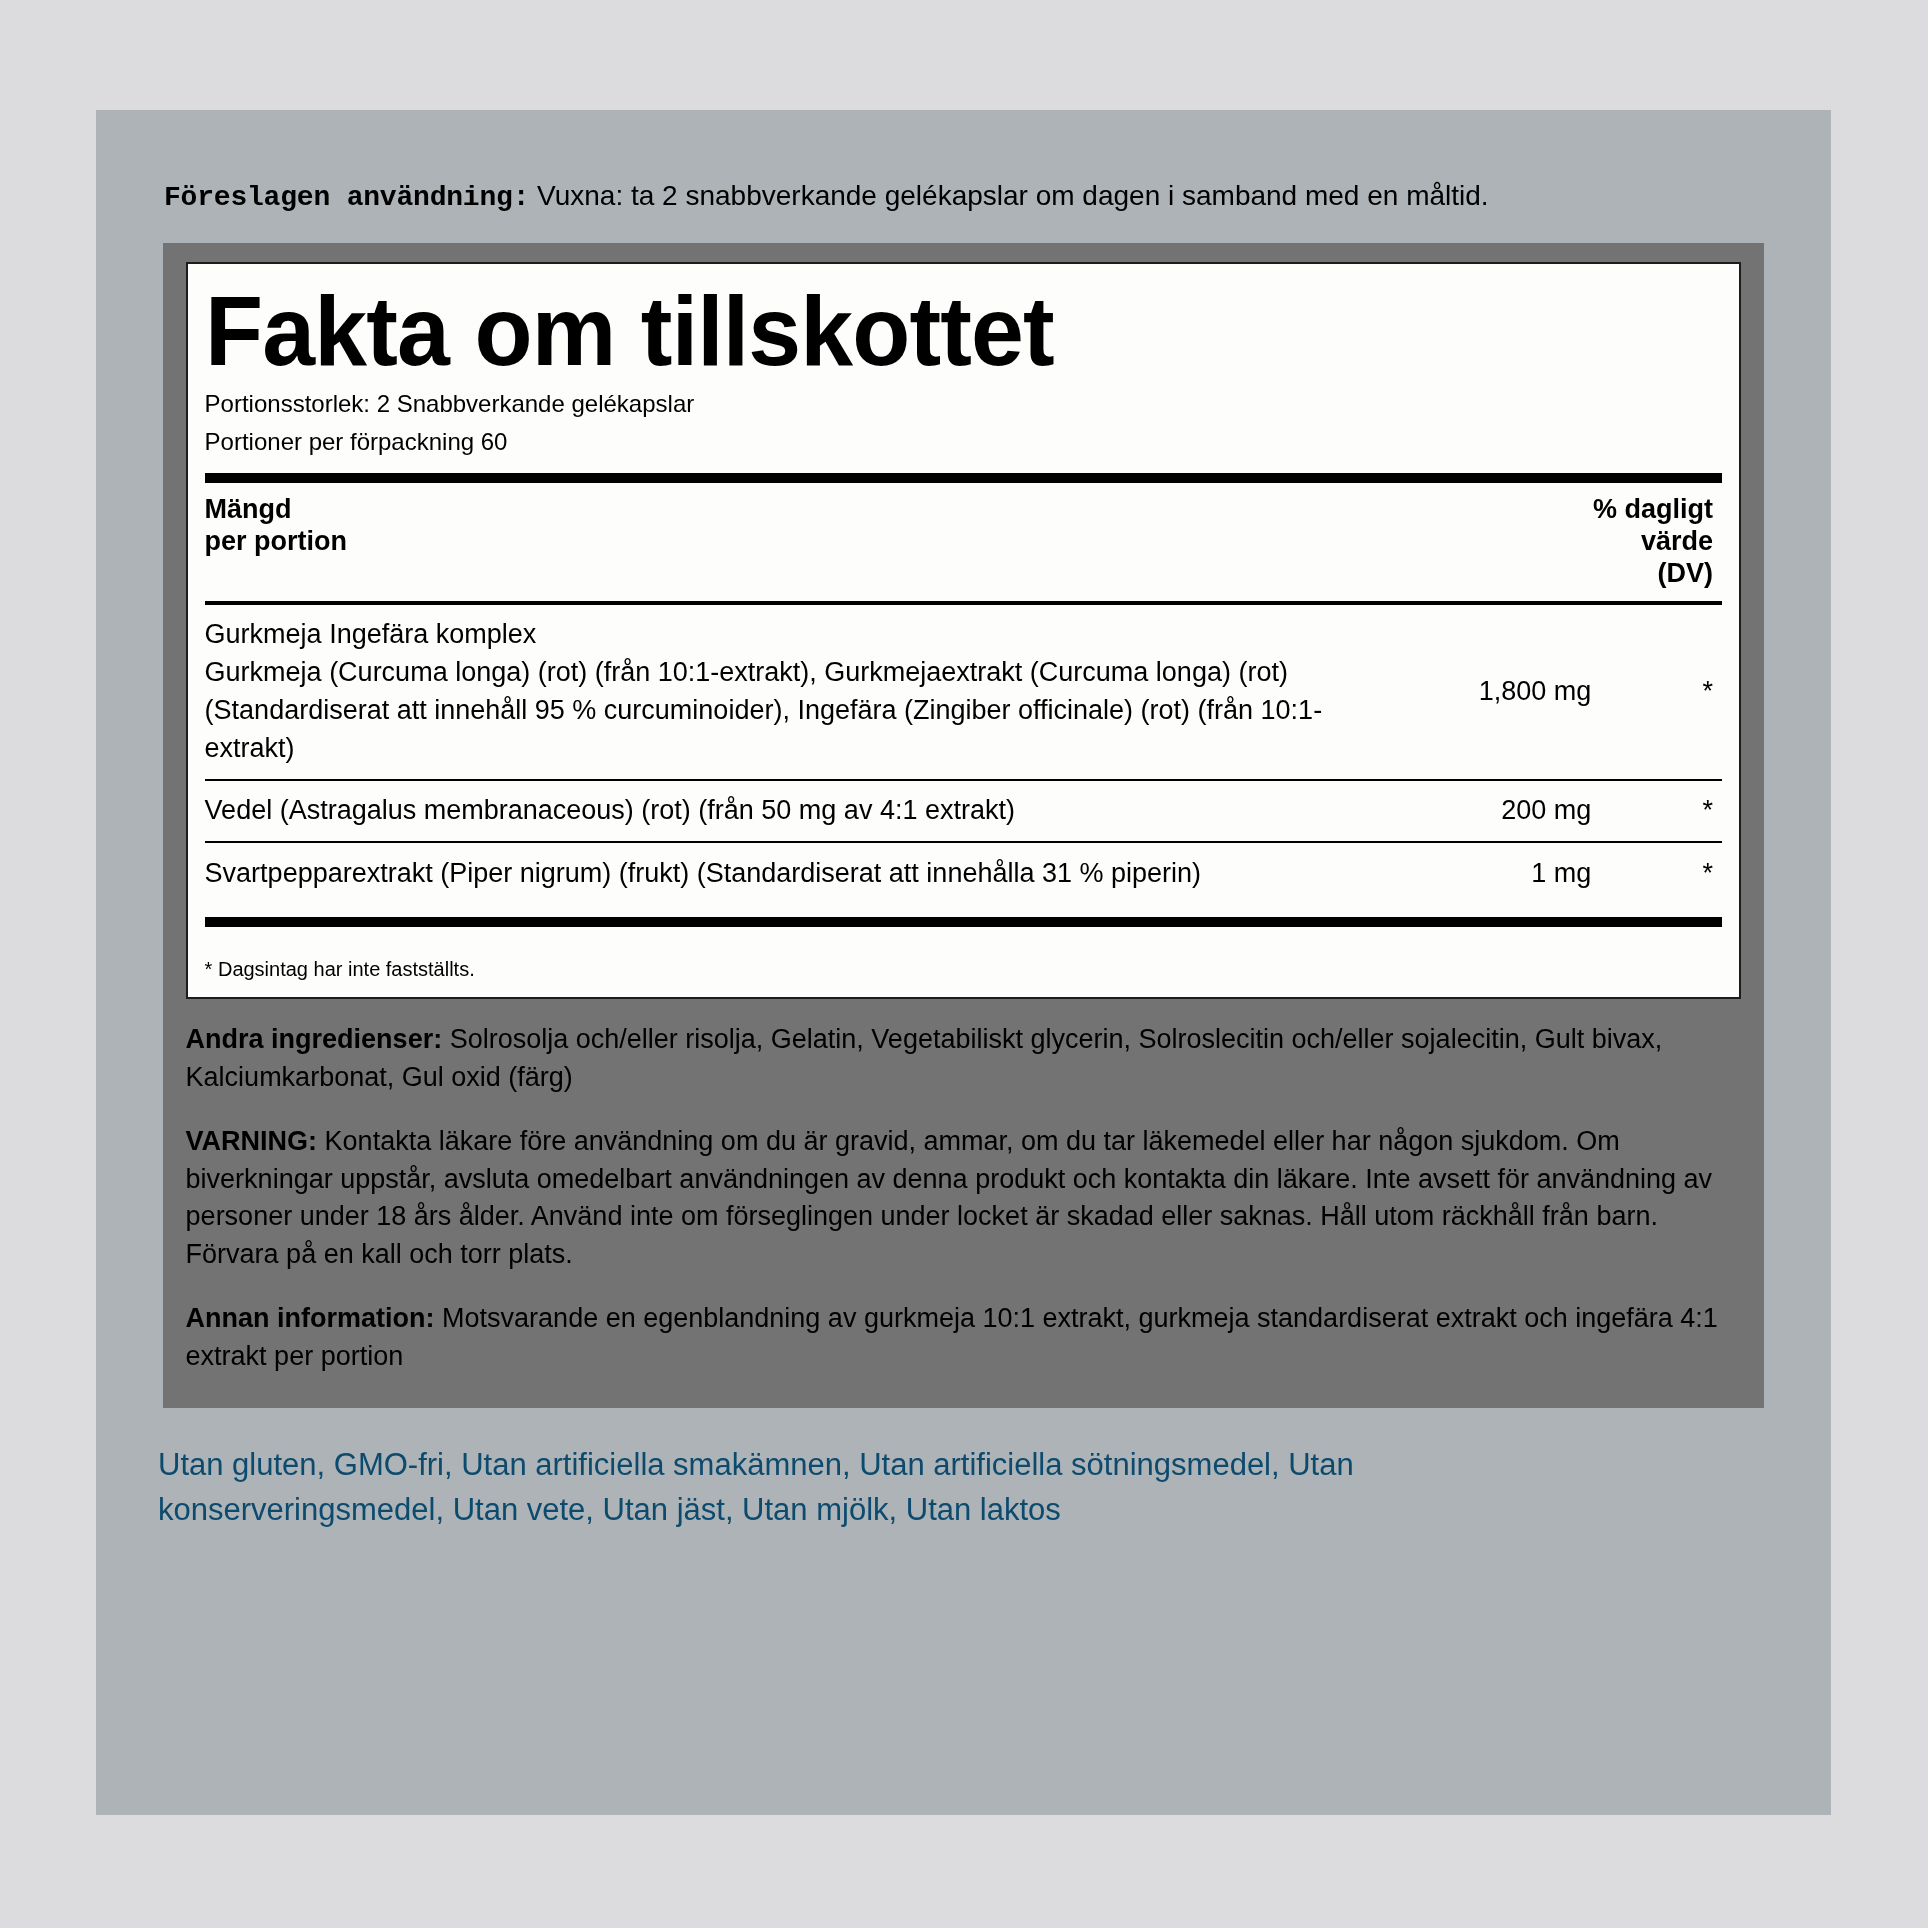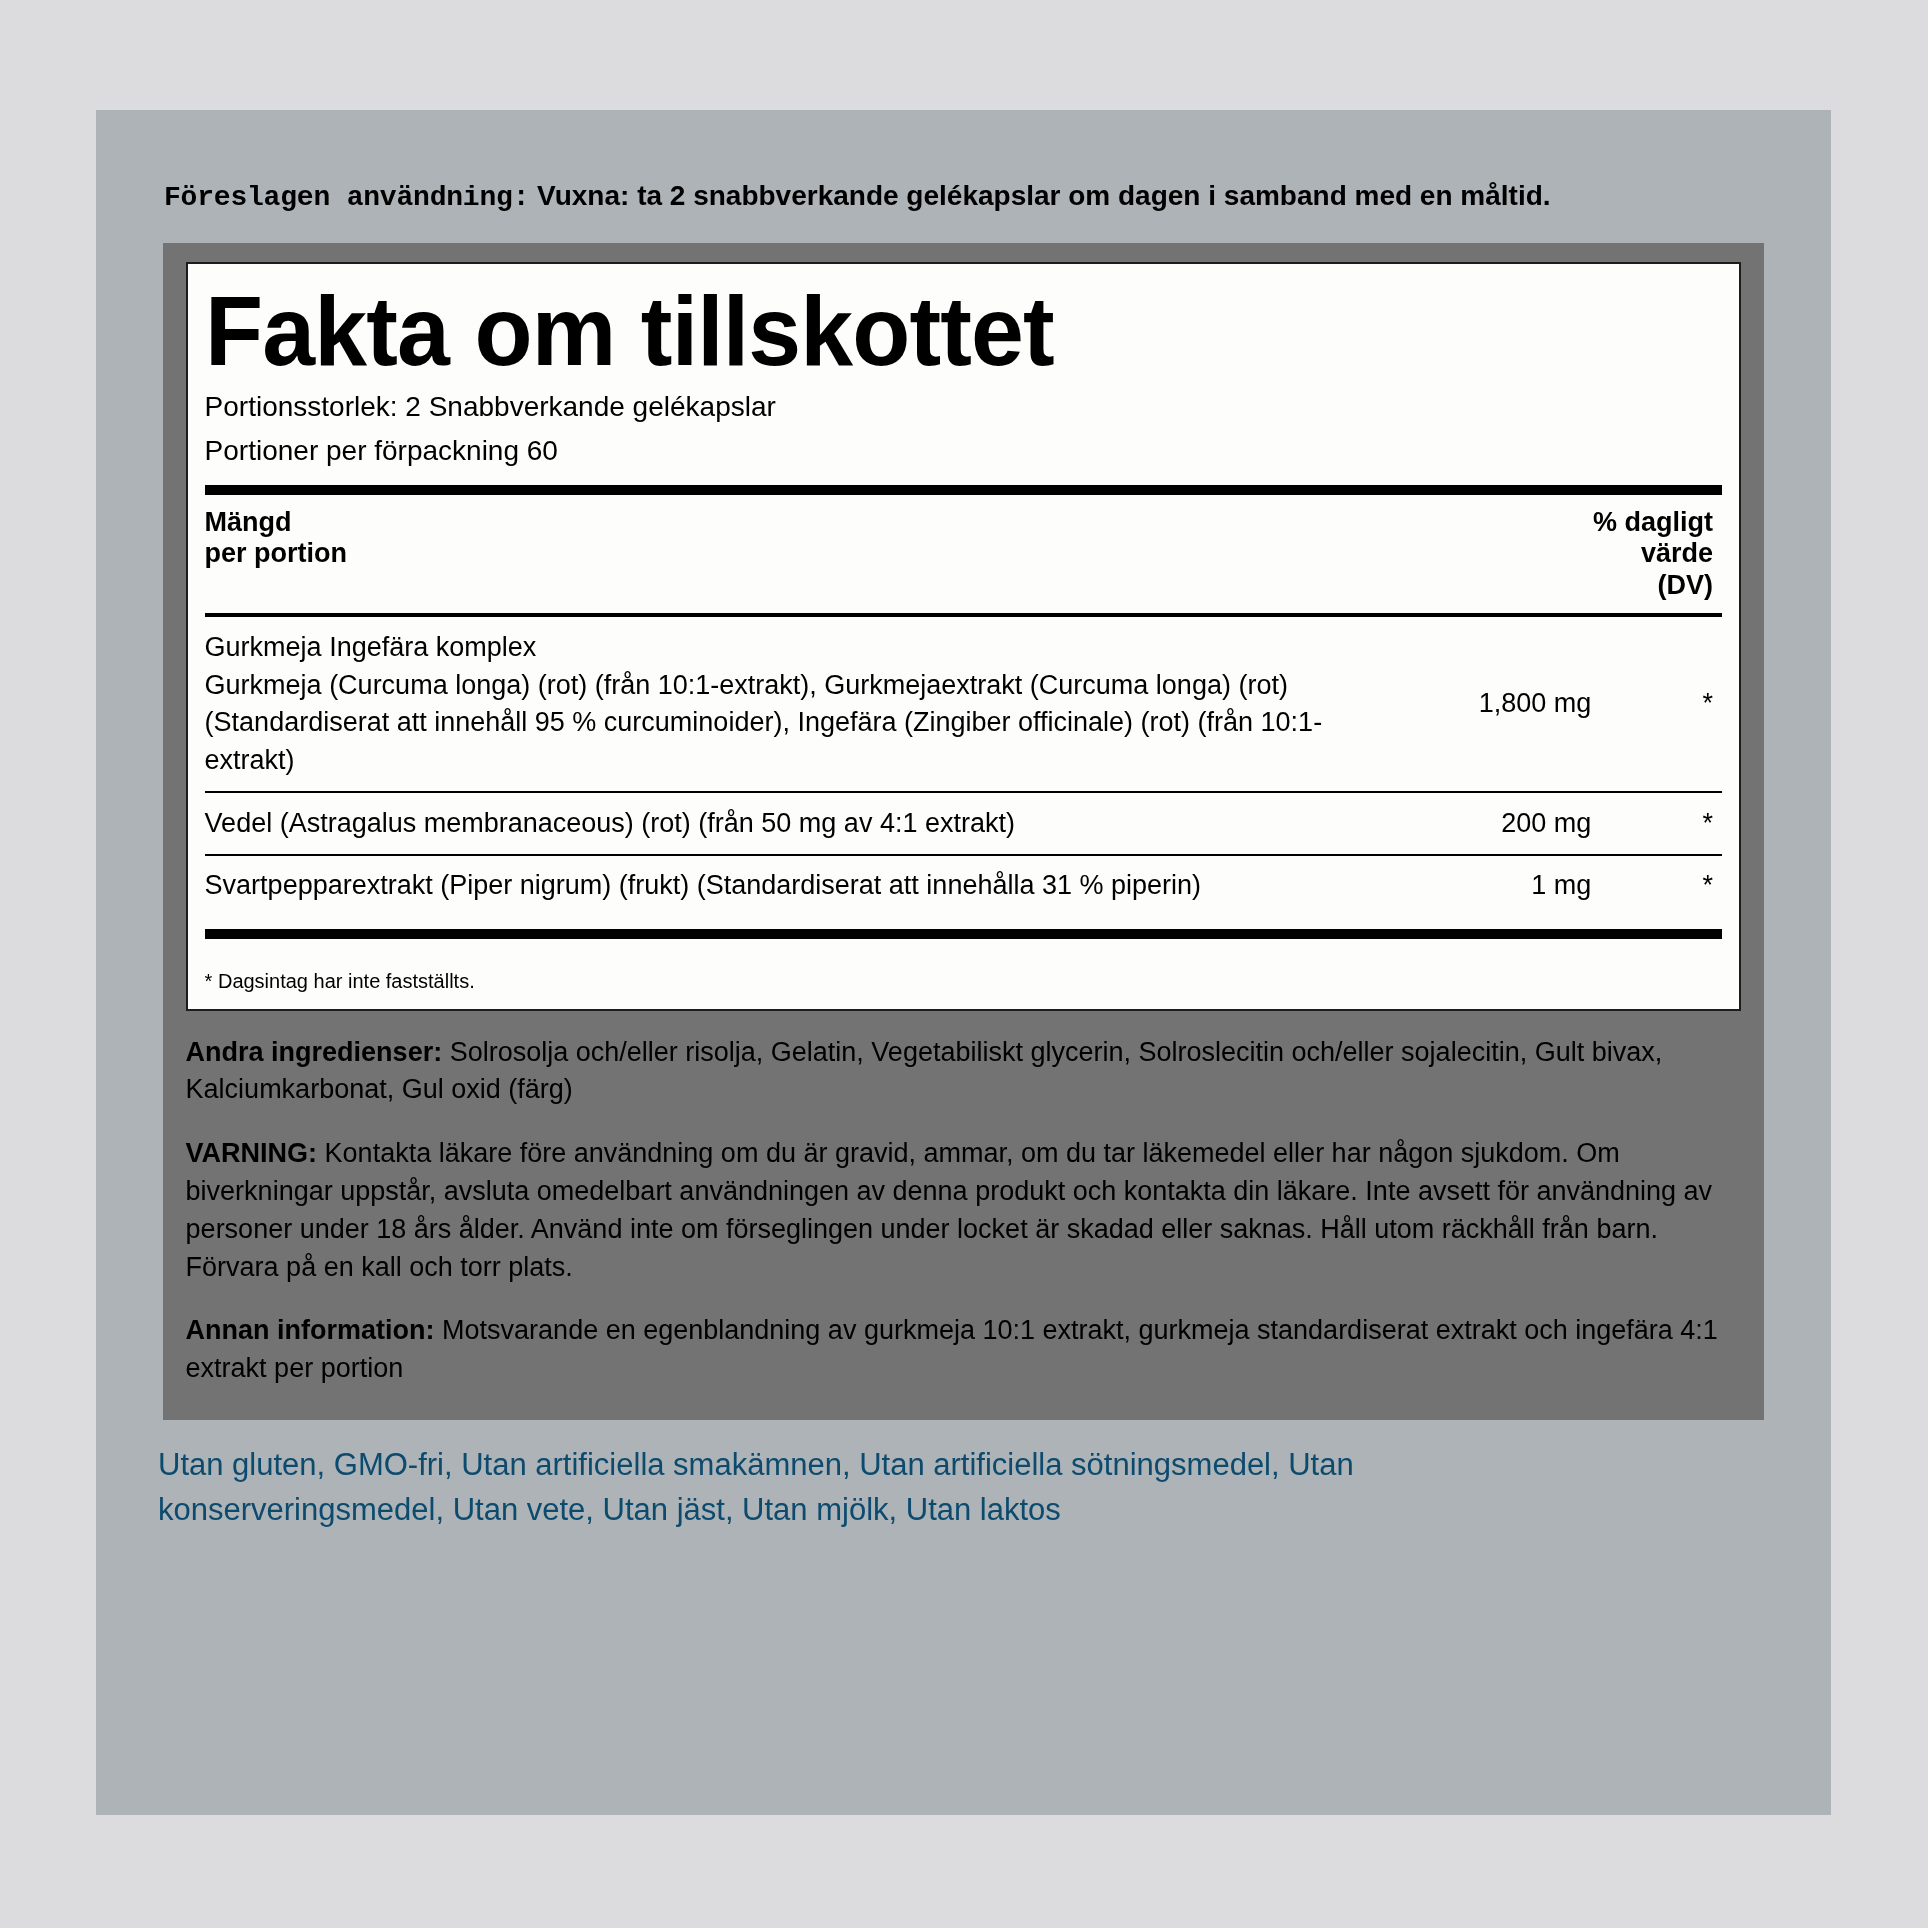--- a/index.html
+++ b/index.html
@@ -35,21 +35,21 @@
     line-height: 1.25;
     color: #000;
     white-space: nowrap;
   }
   #suggested-use .lbl {
     font-weight: bold;
     letter-spacing: -0.2px;
     font-family: Liberation Mono, monospace;
   }
   #suggested-use .val {
-    font-weight: bold;
+    font-weight: normal;
   }
 
   
   #card {
     position: absolute;
     left: 67px;
     top: 133px;
     width: 1601px;
     background: #737373;
     box-sizing: border-box;
@@ -72,21 +72,21 @@
     line-height: 1.0;
     letter-spacing: -0.9px;
     transform: scaleX(0.96);
     transform-origin: left center;
     color: #000;
     margin: 7.5px 0 5.6px 0;
     white-space: nowrap;
   }
 
   .serving-line {
-    font-size: 28px;
+    font-size: 24px;
     line-height: 1.55;
     color: #000;
   }
 
   .rule-thick {
     border: 0;
     border-top: 10.4px solid #000;
     margin: 13px 0 0 0;
   }
 

